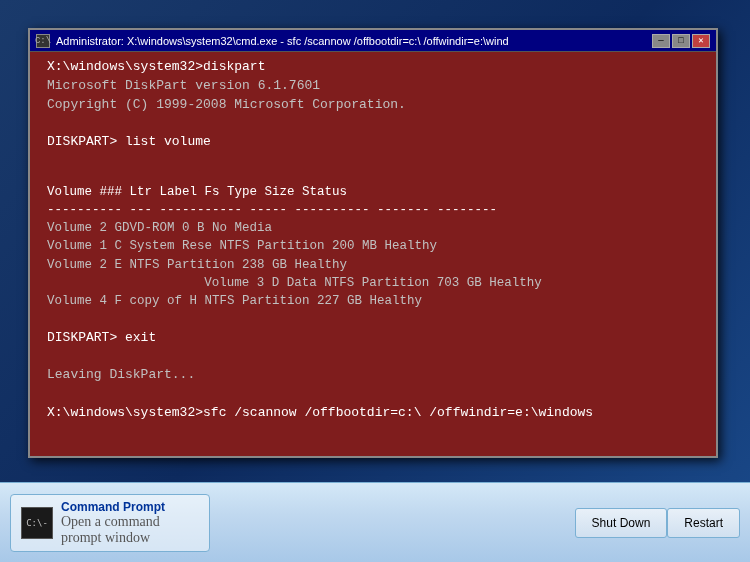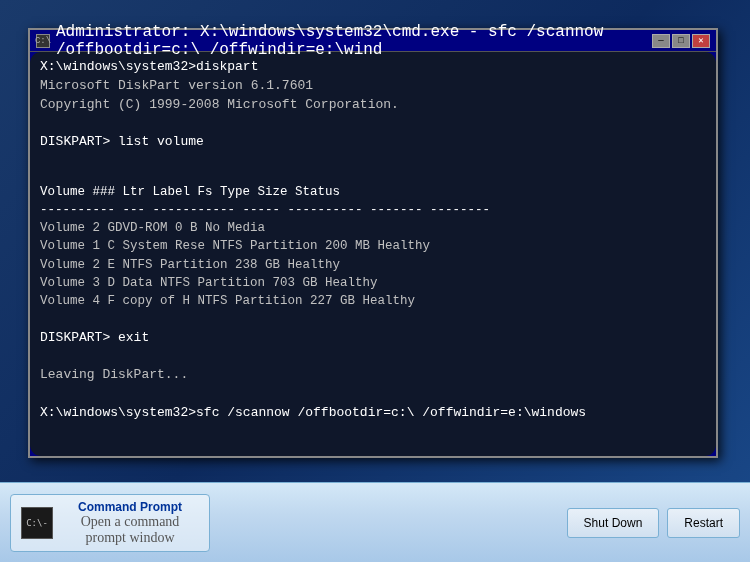--- a/index.html
+++ b/index.html
@@ -49,22 +49,22 @@
       margin-right: 6px;
       display: flex;
       align-items: center;
       justify-content: center;
       font-size: 8px;
       color: #ccc;
     }
 
     .cmd-titlebar-text {
       color: #fff;
-      font-size: 16px;
-      font-family: Liberation Mono, monospace;
+      font-size: 11px;
+      font-family: Liberation Sans, sans-serif;
       flex: 1;
     }
 
     .cmd-titlebar-controls {
       display: flex;
       gap: 2px;
     }
 
     .titlebar-btn {
       width: 18px;
@@ -73,28 +73,27 @@
       border: 1px solid #aaa;
       display: flex;
       align-items: center;
       justify-content: center;
       font-size: 9px;
       color: #000;
       cursor: pointer;
     }
 
     .cmd-body {
-      background: #0f172a;
+      background: #7f1d1d;
       height: calc(100% - 22px);
-      padding: 6px 10px;
+      padding: 6px 17px;
       overflow: hidden;
       color: #c0c0c0;
       font-size: 13px;
       line-height: 1.45;
-      border-radius: 11px;
     }
 
     .cmd-body .white { color: #ffffff; }
 
     .cmd-table {
       margin-top: 12px;
       font-size: 12.5px;
     }
 
     
@@ -135,40 +134,38 @@
       align-items: center;
       justify-content: center;
       font-size: 10px;
       color: #c0c0c0;
       font-family: monospace;
     }
 
     .taskbar-item-text {
       display: flex;
       flex-direction: column;
-      text-align: center;
     }
 
     .taskbar-item-title {
       color: #003399;
       font-family: 'Segoe UI', Arial, sans-serif;
       font-size: 12px;
       font-weight: bold;
     }
 
     .taskbar-item-subtitle {
       color: #555;
       font-family: Liberation Serif, serif;
       font-size: 14px;
     }
 
     .taskbar-right {
       margin-left: auto;
       display: flex;
-      gap: 8px;
       align-items: center;
     }
 
     .taskbar-button {
       background: linear-gradient(to bottom, #e8f0f8 0%, #d0e0f0 100%);
       border: 1px solid #7ab0d4;
       border-radius: 3px;
       padding: 6px 16px;
       font-family: 'Segoe UI', Arial, sans-serif;
       font-size: 12px;
@@ -203,21 +200,21 @@
       <div>Copyright (C) 1999-2008 Microsoft Corporation.</div>
       <div>&nbsp;</div>
       <div class="white">DISKPART&gt; list volume</div>
       <div>&nbsp;</div>
       <div class="cmd-table">
         <div class="white">  Volume ###  Ltr  Label        Fs     Type        Size     Status</div>
         <div class="white">  ----------  ---  -----------  -----  ----------  -------  --------</div>
         <div style="color: rgb(192, 192, 192);">  Volume 2 GDVD-ROM    0 B  No Media</div>
         <div style="color: rgb(192, 192, 192);">  Volume 1 C System Rese NTFS  Partition  200 MB  Healthy</div>
         <div style="color: rgb(192, 192, 192);">  Volume 2 E NTFS  Partition  238 GB  Healthy</div>
-        <div style="color: rgb(192, 192, 192);">  Volume 3 D Data NTFS  Partition  703 GB  Healthy</div>
+        <div style="color: rgb(192, 192, 192); text-align: center;">  Volume 3 D Data NTFS  Partition  703 GB  Healthy</div>
         <div style="color: rgb(192, 192, 192);">  Volume 4 F copy of H NTFS  Partition  227 GB  Healthy</div>
       </div>
       <div>&nbsp;</div>
       <div class="white">DISKPART&gt; exit</div>
       <div>&nbsp;</div>
       <div>Leaving DiskPart...</div>
       <div>&nbsp;</div>
       <div class="white">X:\windows\system32&gt;sfc /scannow /offbootdir=c:\ /offwindir=e:\windows</div>
     </div>
   </div>

